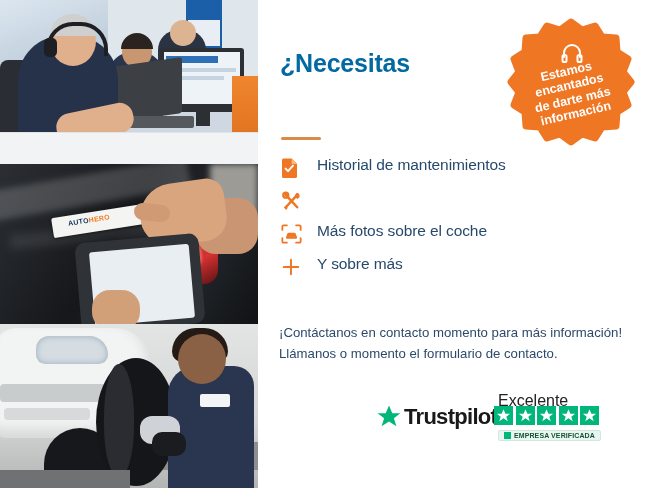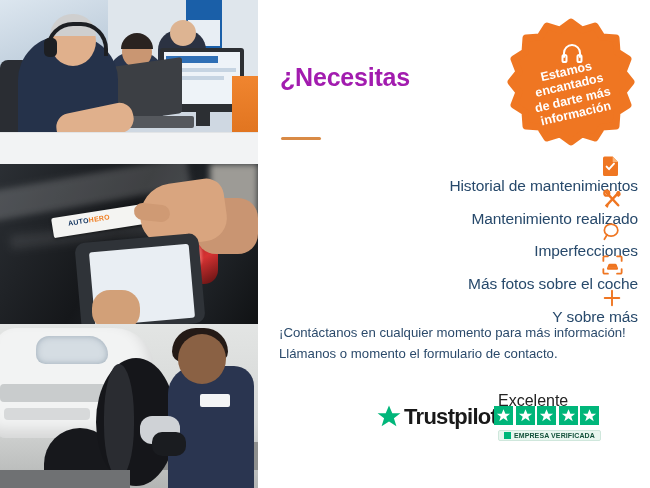--- a/index.html
+++ b/index.html
@@ -78,37 +78,37 @@
   .p3 .head{position:absolute;left:178px;top:10px;width:48px;height:50px;background:#8a6144;border-radius:50%;}
   .p3 .hair{position:absolute;left:172px;top:4px;width:56px;height:34px;background:#241a16;border-radius:28px 28px 12px 12px;}
   .p3 .glove{position:absolute;left:140px;top:92px;width:40px;height:28px;background:#cfd2d6;border-radius:12px;}
   .p3 .glove2{position:absolute;left:152px;top:108px;width:34px;height:24px;background:#1a1c20;border-radius:10px;}
   .p3 .logo{position:absolute;left:200px;top:70px;width:30px;height:13px;background:#f3f4f5;border-radius:2px;}
   .p3 .lift{position:absolute;left:0;top:146px;width:130px;height:18px;background:#6f7173;}
 
   
   .content{position:absolute;left:258px;top:0;width:392px;height:488px;background:#fff;}
 
-  .heading{position:absolute;left:22px;top:62px;width:250px;color:#a21caf;font-size:25px;line-height:1.26;font-weight:bold;letter-spacing:-.2px;}
+  .heading{position:absolute;left:22px;top:48px;width:250px;color:#0369a1;font-size:25px;line-height:1.26;font-weight:bold;letter-spacing:-.2px;}
   .rule-line{position:absolute;left:23px;top:137px;width:40px;height:3px;background:#d98a45;border-radius:2px;}
 
   
   .badge{position:absolute;left:249px;top:18px;width:128px;height:128px;}
   .badge svg{position:absolute;left:0;top:0;}
   .badge .bt{
     position:absolute;left:8px;top:46px;width:112px;
     transform:rotate(-13deg);
     text-align:center;color:#fff;font-weight:bold;
     font-size:12.5px;line-height:1.14;
   }
   .badge .hs{position:absolute;left:52px;top:24px;width:26px;height:24px;}
 
   
   .list{position:absolute;left:20px;top:156px;width:360px;}
-  .row{display:flex;align-items:flex-end;height:33px;flex-direction:column;}
+  .row{display:flex;align-items:flex-start;height:33px;}
   .ic{width:36px;min-width:36px;height:24px;display:flex;align-items:center;justify-content:flex-start;padding-left:3px;}
   .lbl{color:#27496b;font-size:15.5px;letter-spacing:-.1px;}
 
   
   .contact{position:absolute;left:21px;top:322px;width:350px;color:#2b4a6b;font-size:13.2px;line-height:1.62;}
 
   
   .tp{position:absolute;left:118px;top:392px;width:270px;height:60px;}
   .tp .tplogo{position:absolute;left:0;top:12px;display:flex;align-items:center;}
   .tp .tpname{color:#191919;font-size:22px;font-weight:bold;letter-spacing:-.7px;margin-left:2px;}
@@ -237,32 +237,22 @@
           <svg width="21" height="21" viewBox="0 0 22 22">
             <g stroke="#ef7622" stroke-width="2.6" stroke-linecap="round">
               <path d="M4.5 3.5 L17 17"></path>
               <path d="M17.5 3.5 L5 17"></path>
             </g>
             <path d="M16.2 2.2 a3.6 3.6 0 0 0 1.1 6.2 l2.2-2.2 a3.6 3.6 0 0 0-3.3-4z" fill="#ef7622"></path>
             <path d="M5.6 19.8 a3.2 3.2 0 0 0 0-5 l-2.6 2.6 z" fill="#ef7622"></path>
             <circle cx="5" cy="4.4" r="2.6" fill="none" stroke="#ef7622" stroke-width="2.4"></circle>
           </svg>
         </span>
-        <span class="lbl">Mantenimiento realizado</span>
-      </div>
-
-      <div class="row">
-        <span class="ic">
-          <svg width="20" height="20" viewBox="0 0 22 22">
-            <ellipse cx="10" cy="9" rx="7.4" ry="6.6" fill="none" stroke="#ef7622" stroke-width="1.9"></ellipse>
-            <path d="M5.6 14 L2.6 19" fill="none" stroke="#ef7622" stroke-width="1.9" stroke-linecap="round"></path>
-          </svg>
-        </span>
-        <span class="lbl">Imperfecciones</span>
-      </div>
+      </div>
+
 
       <div class="row">
         <span class="ic">
           <svg width="21" height="20" viewBox="0 0 22 21">
             <g fill="none" stroke="#ef7622" stroke-width="1.9" stroke-linecap="round">
               <path d="M1.4 6.2 V2.6 A1.2 1.2 0 0 1 2.6 1.4 H6.2"></path>
               <path d="M15.8 1.4 H19.4 A1.2 1.2 0 0 1 20.6 2.6 V6.2"></path>
               <path d="M20.6 14.8 V18.4 A1.2 1.2 0 0 1 19.4 19.6 H15.8"></path>
               <path d="M6.2 19.6 H2.6 A1.2 1.2 0 0 1 1.4 18.4 V14.8"></path>
             </g>
@@ -280,21 +270,21 @@
               <path d="M11 3 V19"></path>
                 <path d="M3 11 H19"></path>
             </g>
           </svg>
         </span>
         <span class="lbl">Y sobre más</span>
       </div>
     </div>
 
     <div class="contact">
-      <div>¡Contáctanos en cualquier momento para más información!</div>
+      <div>¡Contáctanos en contacto momento para más información!</div>
       <div>Llámanos o momento el formulario de contacto.</div>
     </div>
 
     <div class="tp">
       <div class="tplogo">
         <svg width="26" height="26" viewBox="0 0 26 26">
           <path d="M13 1.6 L16.3 9.3 L24.4 9.3 L17.9 14.3 L20.4 22.3 L13 17.4 L5.6 22.3 L8.1 14.3 L1.6 9.3 L9.7 9.3 Z" fill="#00b67a"></path>
         </svg>
         <span class="tpname">Trustpilot</span>
       </div>

